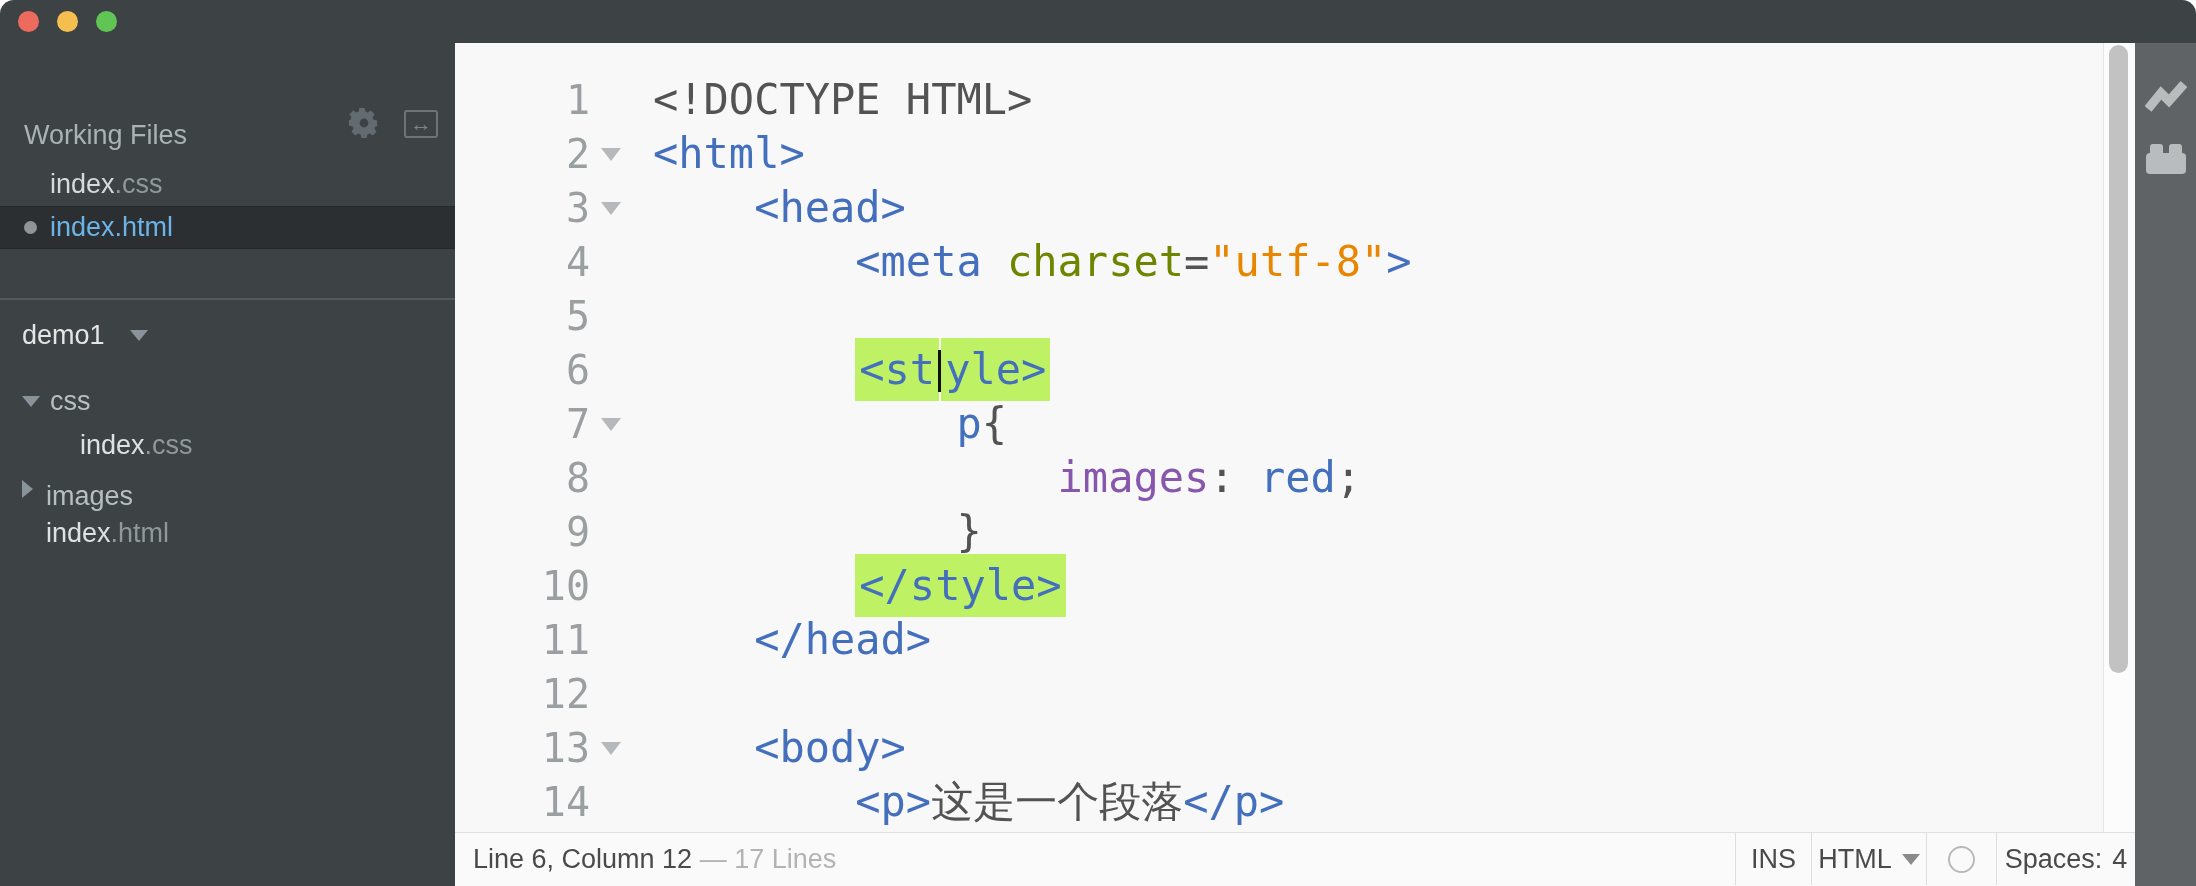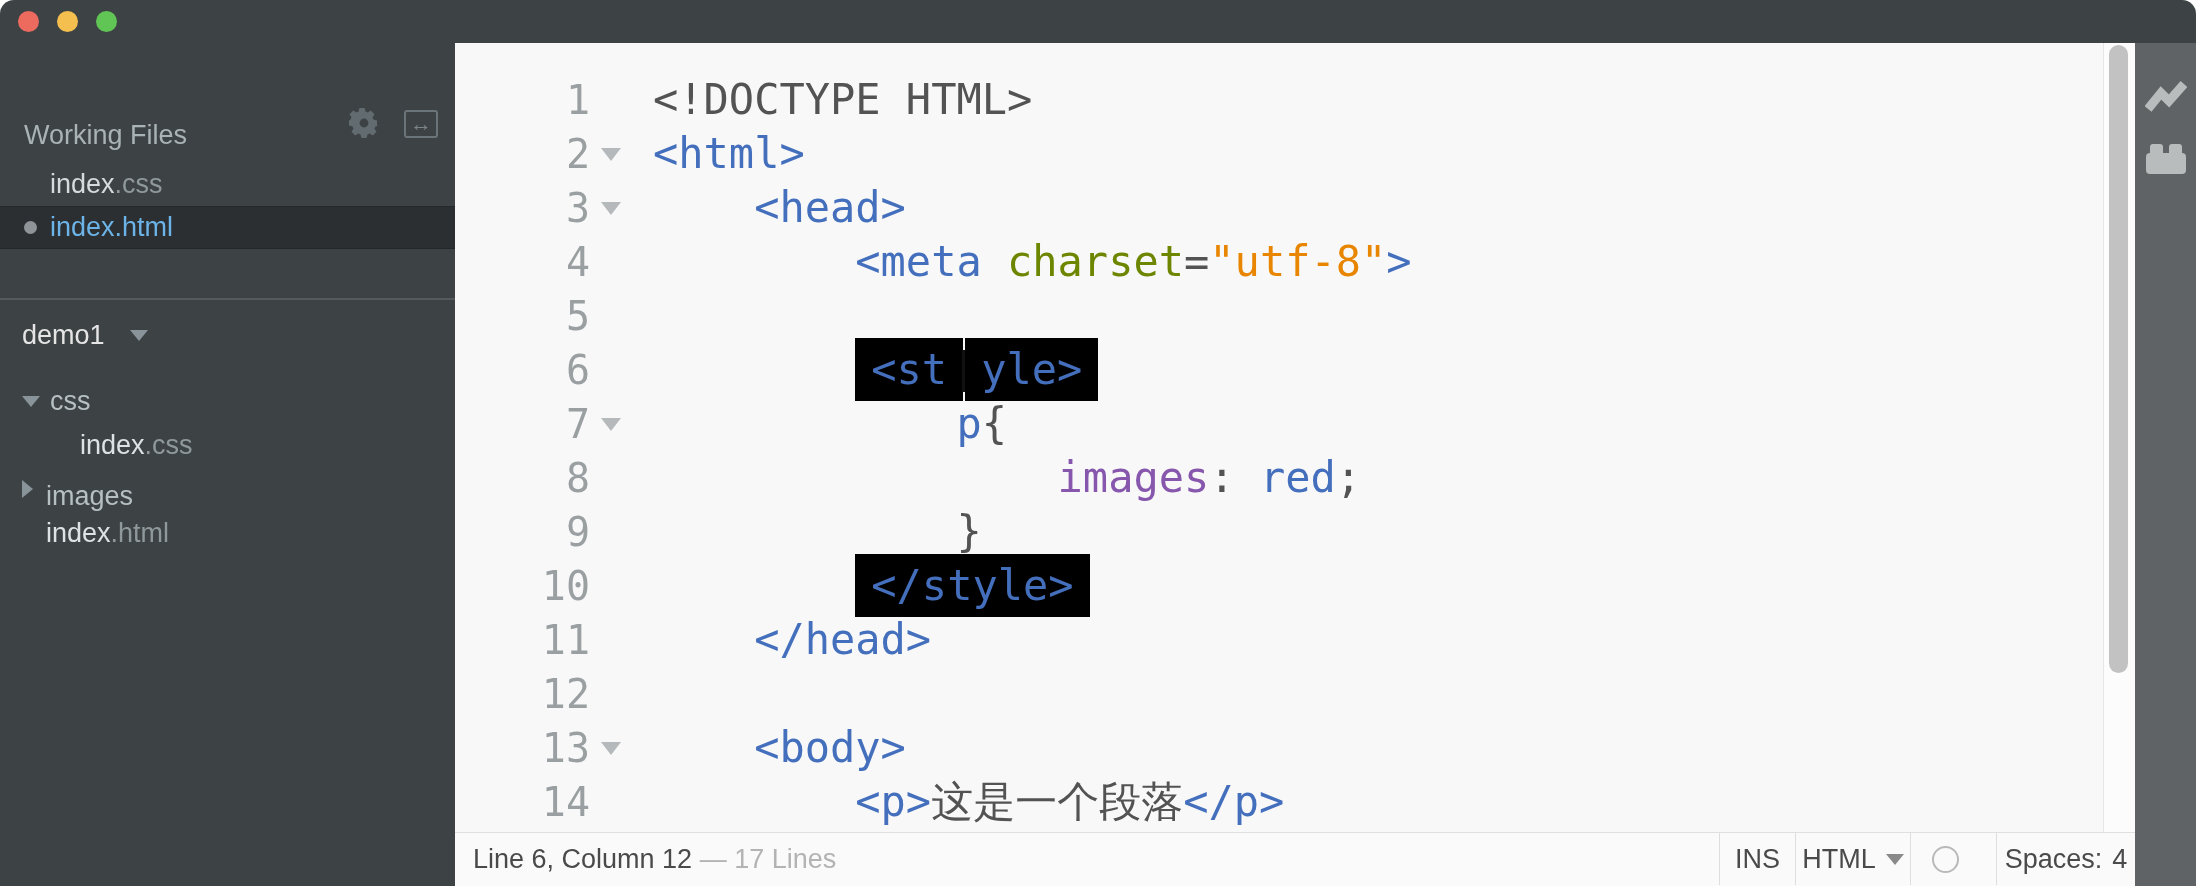--- a/index.html
+++ b/index.html
@@ -45,21 +45,21 @@
   .code-line{display:flex;height:54px;line-height:54px;}
   .gutter-num{width:135px;flex:none;text-align:right;color:#9a9fa1;font-family:"DejaVu Sans Mono",monospace;font-size:40px;}
   .gutter-fold{width:42px;flex:none;display:flex;align-items:center;justify-content:center;}
   .fold-tri{width:0;height:0;border-left:10px solid transparent;border-right:10px solid transparent;border-top:13px solid #b5b9bb;}
   .code-text{margin:0;padding-left:21px;font-family:"DejaVu Sans Mono",monospace;font-size:42px;line-height:54px;white-space:pre;}
   .tok-plain{color:#535353;}
   .tok-tag{color:#446fbd;}
   .tok-attr{color:#6d8600;}
   .tok-string{color:#e88501;}
   .tok-prop{color:#8757ad;}
-  .hl{background:#000000;padding:7px 16px;}
+  .hl{background:#bef264;padding:7px 4px;}
   .cursor{display:inline-block;width:0;height:42px;border-left:3px solid #111;vertical-align:middle;position:relative;top:-2px;margin-left:-1px;}
 
   
   .scrolltrack{position:absolute;right:61px;top:43px;width:31px;bottom:53px;background:#fcfcfc;border-left:1px solid #e6e6e6;}
   .scrollthumb{position:absolute;left:5px;top:2px;width:19px;height:628px;border-radius:10px;background:#c2c2c2;}
 
   
   .toolbar{position:absolute;right:0;top:43px;width:61px;bottom:0;background:#5f6365;}
   .tb-icon{position:absolute;left:10px;width:42px;}
   .tb-bolt{top:38px;height:36px;}
@@ -67,21 +67,21 @@
 
   
   .statusbar{position:absolute;left:455px;right:61px;bottom:0;height:53px;background:#fafafa;border-top:1px solid #e0e0e0;font-size:27px;color:#4a4a4a;}
   .sb-left{position:absolute;left:18px;top:0;height:52px;line-height:52px;white-space:nowrap;}
   .sb-dim{color:#b3b3b3;}
   .sb-right{position:absolute;right:0;top:0;height:52px;display:flex;}
   .sb-cell{height:52px;line-height:52px;border-left:1px solid #dedede;display:flex;align-items:center;justify-content:center;gap:10px;}
   .c-ins{width:75px;}
   .c-lang{width:114px;}
   .c-circ{width:69px;}
-  .c-spaces{width:138px;margin-left:16px;}
+  .c-spaces{width:138px;}
   .lang-caret{width:0;height:0;border-left:9px solid transparent;border-right:9px solid transparent;border-top:11px solid #8a8a8a;}
   .status-circle{width:27px;height:27px;border:2px solid #b9b9b9;border-radius:50%;box-sizing:border-box;}
 </style>
 </head>
 <body>
 
 <div class="window">
 
   <div class="titlebar">
     <div class="lights">

